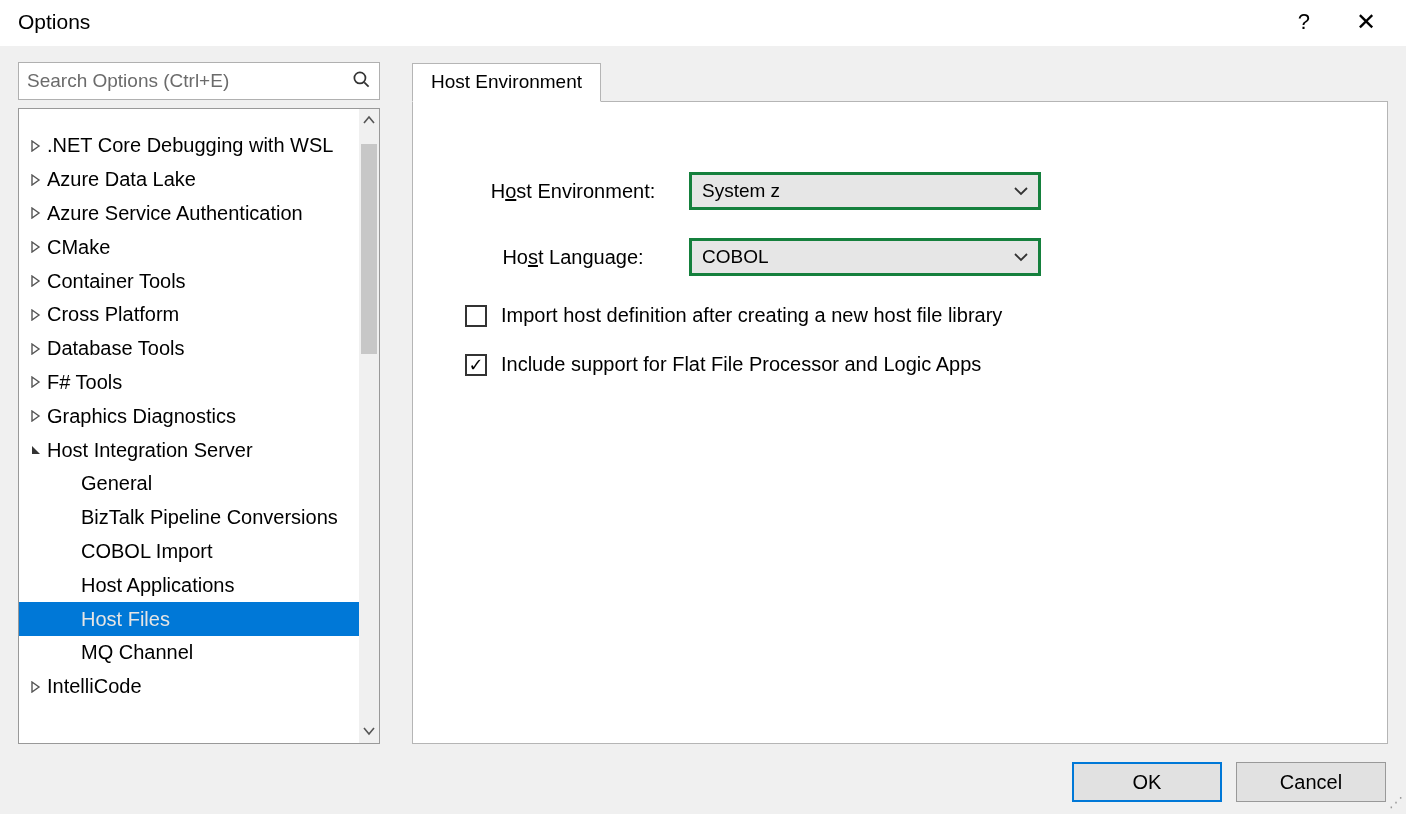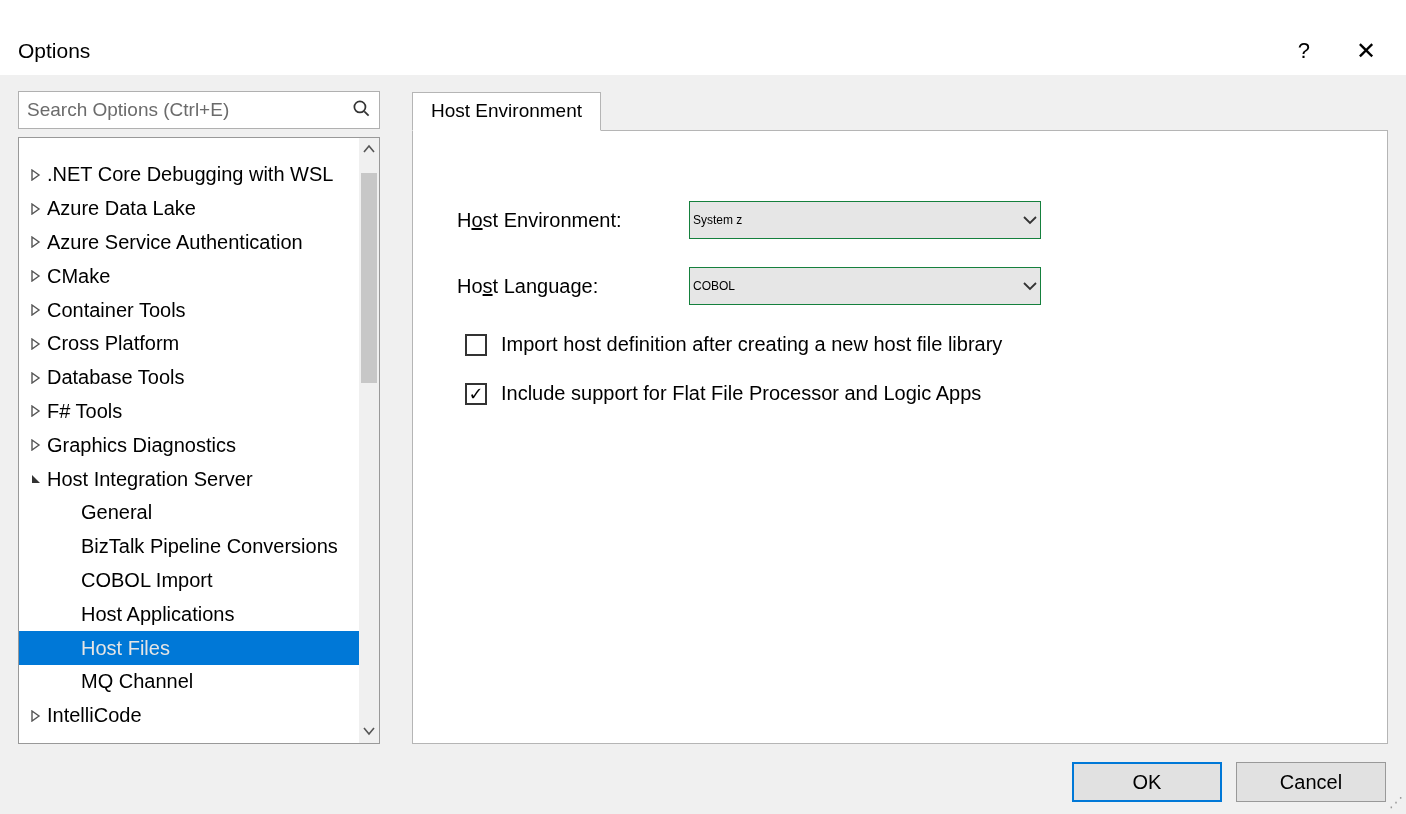--- a/index.html
+++ b/index.html
@@ -17,21 +17,20 @@
     height: 814px;
     display: flex;
     flex-direction: column;
     background: #fff;
   }
   .titlebar {
     display: flex;
     align-items: center;
     justify-content: space-between;
     padding: 6px 14px 8px 18px;
-    margin-top: 29px;
   }
   .titlebar-left { font-size: 21px; }
   .titlebar-right { display: flex; align-items: center; gap: 40px; padding-right: 10px;}
   .close-x { font-size: 24px; font-weight: 300; padding: 2px 6px;}
   .help-q { font-size: 22px; }
   .body {
     flex: 1;
     background: #f0f0f0;
     padding: 16px 18px 12px 18px;
     display: flex;
@@ -140,33 +139,34 @@
   .panel {
     flex: 1;
     background: #fff;
     border: 1px solid #b5b5b5;
     padding: 70px 40px 20px 44px;
   }
   .form-row {
     display: flex;
     align-items: center;
     margin-bottom: 28px;
+    text-align: center;
   }
   .form-label { width: 232px; font-size: 20px; }
   .form-label .ul { text-decoration: underline; }
   .combo {
     width: 352px;
     height: 38px;
     background: #e6e6e6;
-    border: 1px solid #15803d;
+    border: 3px solid #15803d;
     display: flex;
     align-items: center;
     justify-content: space-between;
-    padding: 0 3px;
-    font-size: 12px;
+    padding: 0 10px;
+    font-size: 19px;
   }
   .chev { font-size: 14px; color: #333; }
   .check-row {
     display: flex;
     align-items: center;
     gap: 14px;
     font-size: 20px;
     margin-top: 26px;
     margin-left: 8px;
   }

